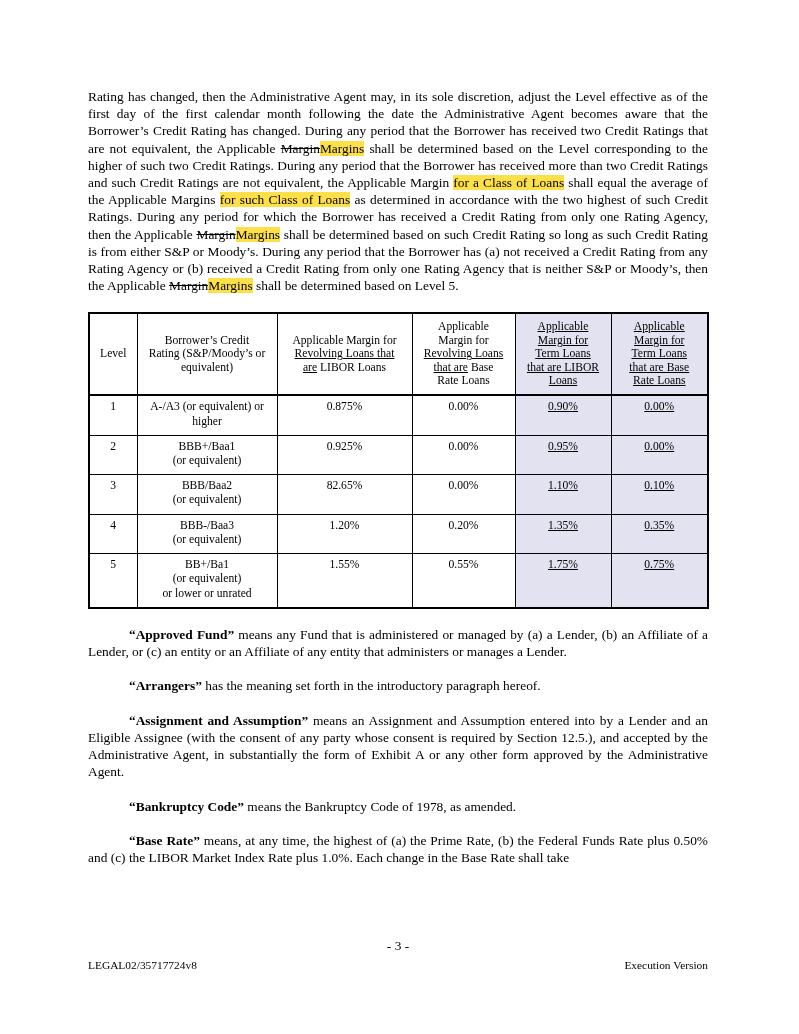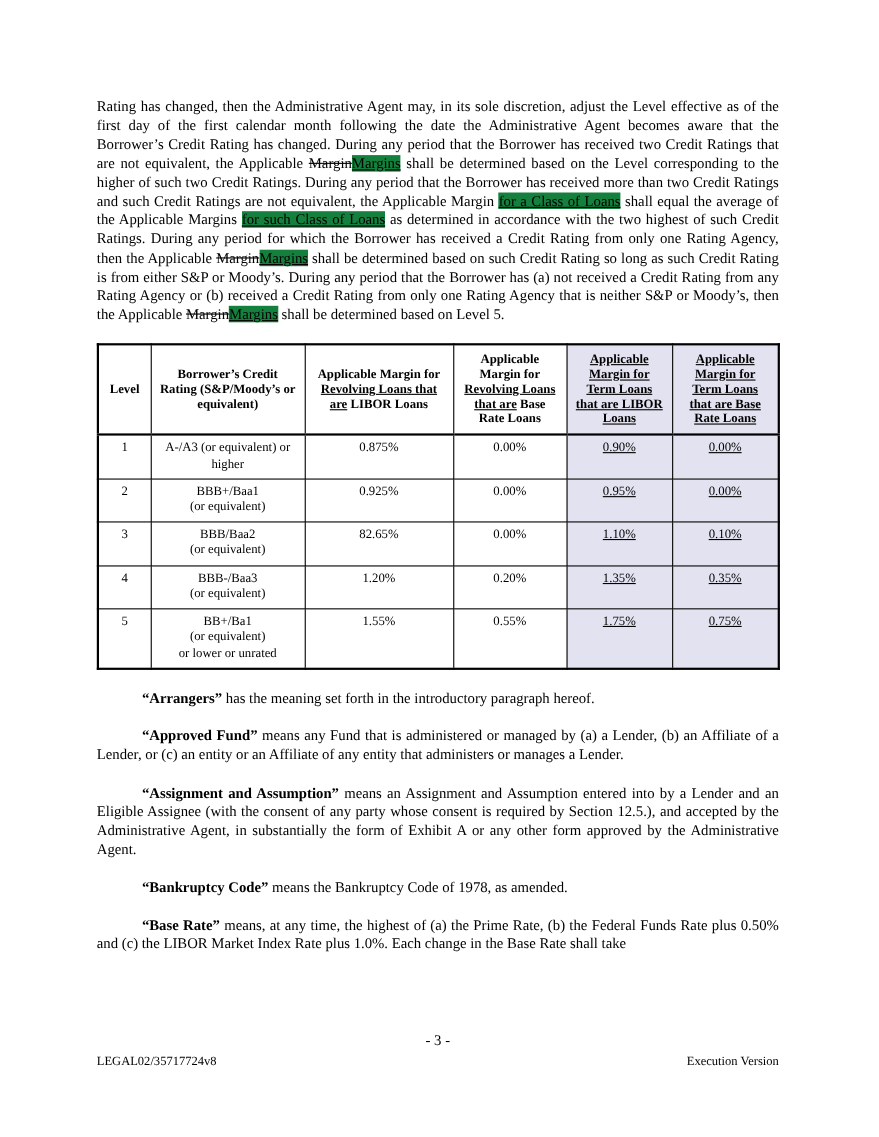--- a/index.html
+++ b/index.html
@@ -35,43 +35,42 @@
     text-justify: inter-word;
     -webkit-hyphens: none;
     hyphens: none;
   }
   p.para.indent { text-indent: 41px; }
   p.spaced { margin-top: 17.2px; }
 
   .b { font-weight: bold; }
   .del { text-decoration: line-through; margin-top: 11px; }
   .ins {
-    text-decoration: underline;
-    background: #15803d;
+    background: #fde047;
   }
   .ins-plain { }
 
   
   .margin-table {
     margin-top: 18px;
     border-collapse: collapse;
     width: 619px;
     table-layout: fixed;
     border: 2px solid #000000;
   }
   .margin-table td, .margin-table th {
     border: 1px solid #000000;
     padding: 0;
     vertical-align: middle;
     text-align: center;
     font-size: 11.6px;
     line-height: 13.4px;
   }
   .margin-table thead th {
-    font-weight: bold;
+    font-weight: normal;
     padding: 6px 4px 7px 4px;
     vertical-align: middle;
     border-bottom: 2px solid #000000;
   }
   .margin-table tbody td {
     padding: 4px 3px 6px 3px;
   }
   .hl { background: #e2e2f0; }
   .col-level    { width: 48px; }
   .col-rating   { width: 140px; }
@@ -228,22 +227,22 @@
             </td>
             <td class="val-cell">1.55%</td>
             <td class="val-cell">0.55%</td>
             <td class="val-cell hl"><span class="u">1.75%</span></td>
             <td class="val-cell hl"><span class="u">0.75%</span></td>
           </tr>
         </tbody>
     </table>
 
     <div>
+        <p class="para indent spaced"><span class="b">“Approved Fund”</span><span> means any Fund that is administered or managed by (a) a Lender, (b) an Affiliate of a Lender, or (c) an entity or an Affiliate of any entity that administers or manages a Lender.</span></p>
         <p class="para indent spaced"><span class="b">“Arrangers”</span><span> has the meaning set forth in the introductory paragraph hereof.</span></p>
-        <p class="para indent spaced"><span class="b">“Approved Fund”</span><span> means any Fund that is administered or managed by (a) a Lender, (b) an Affiliate of a Lender, or (c) an entity or an Affiliate of any entity that administers or manages a Lender.</span></p>
         <p class="para indent spaced"><span class="b">“Assignment and Assumption”</span><span> means an Assignment and Assumption entered into by a Lender and an Eligible Assignee (with the consent of any party whose consent is required by Section 12.5.), and accepted by the Administrative Agent, in substantially the form of Exhibit A or any other form approved by the Administrative Agent.</span></p>
         <p class="para indent spaced"><span class="b">“Bankruptcy Code”</span><span> means the Bankruptcy Code of 1978, as amended.</span></p>
         <p class="para indent spaced"><span class="b">“Base Rate”</span><span> means, at any time, the highest of (a) the Prime Rate, (b) the Federal Funds Rate </span><span class="ins-plain">plus</span><span> 0.50% and (c) the LIBOR Market Index Rate </span><span class="ins-plain">plus</span><span> 1.0%.  Each change in the Base Rate shall take</span></p>
       </div>
 
   </div>
 
   <div class="footer">
     <div class="pageno">- 3 -</div>
     <div class="row">

